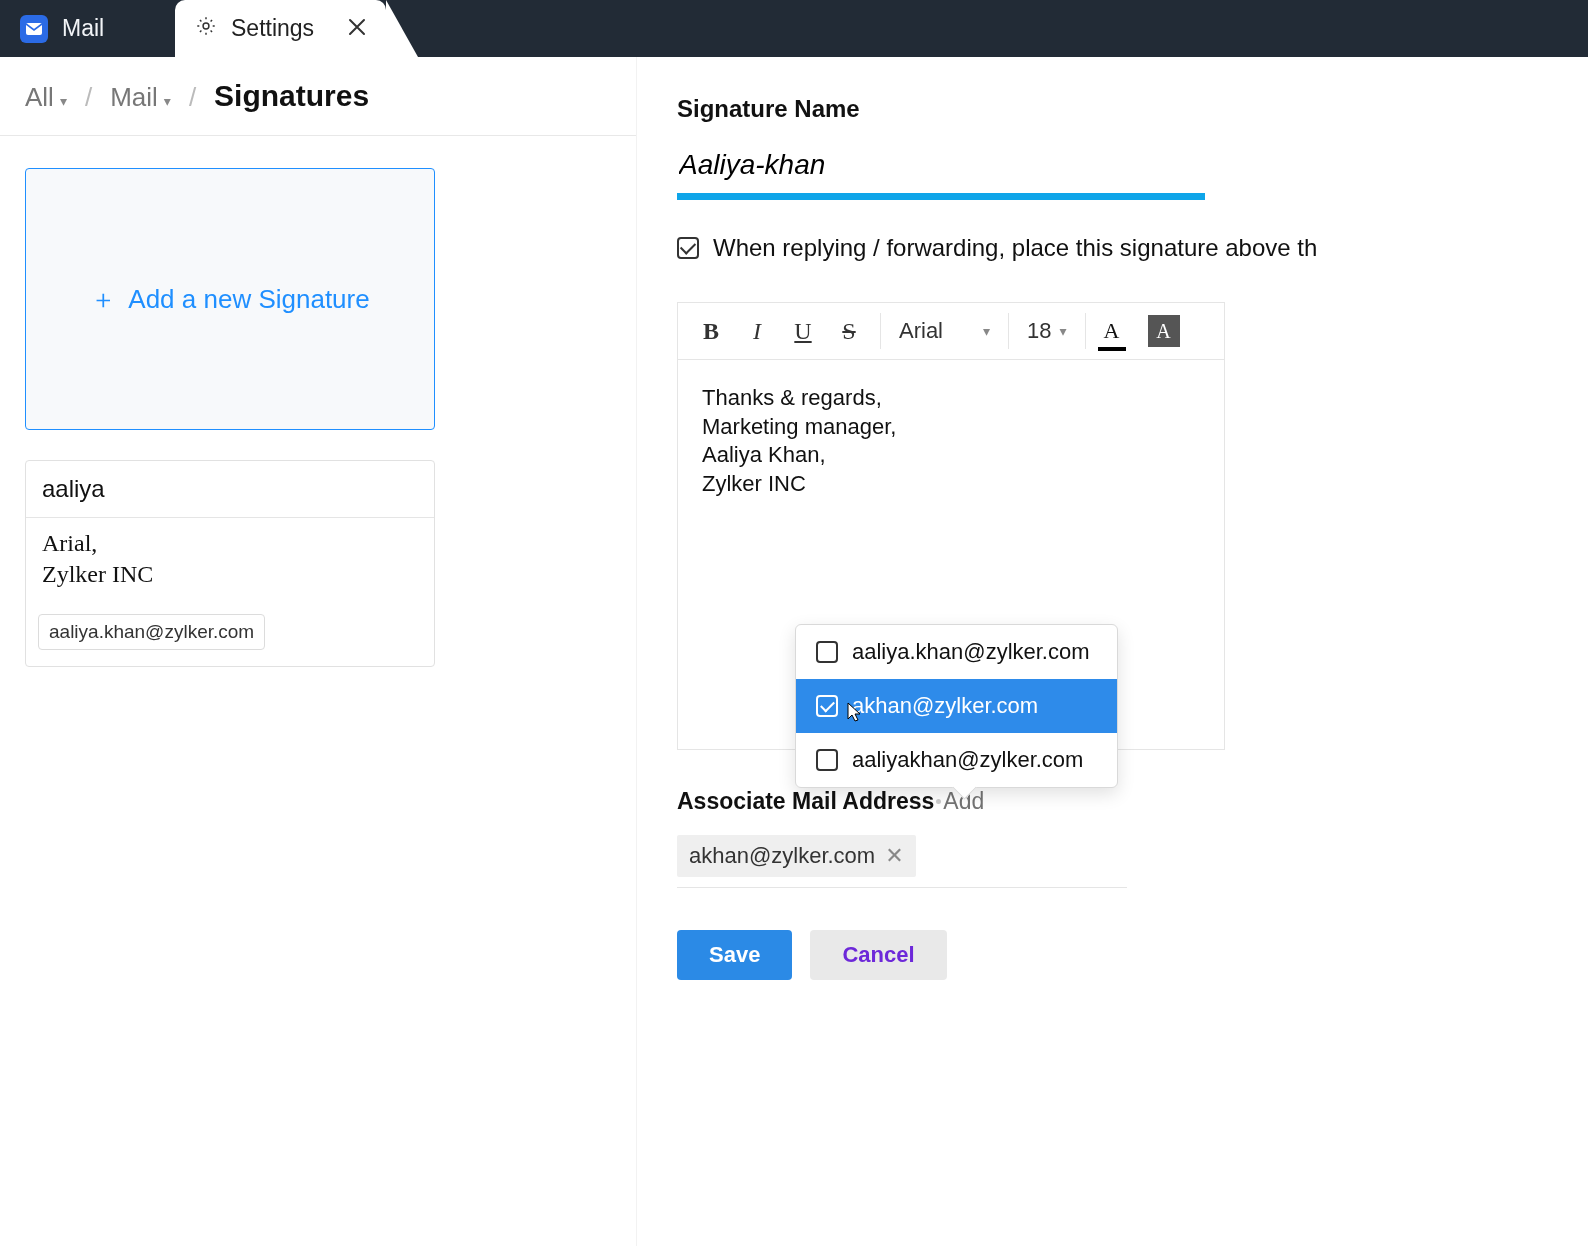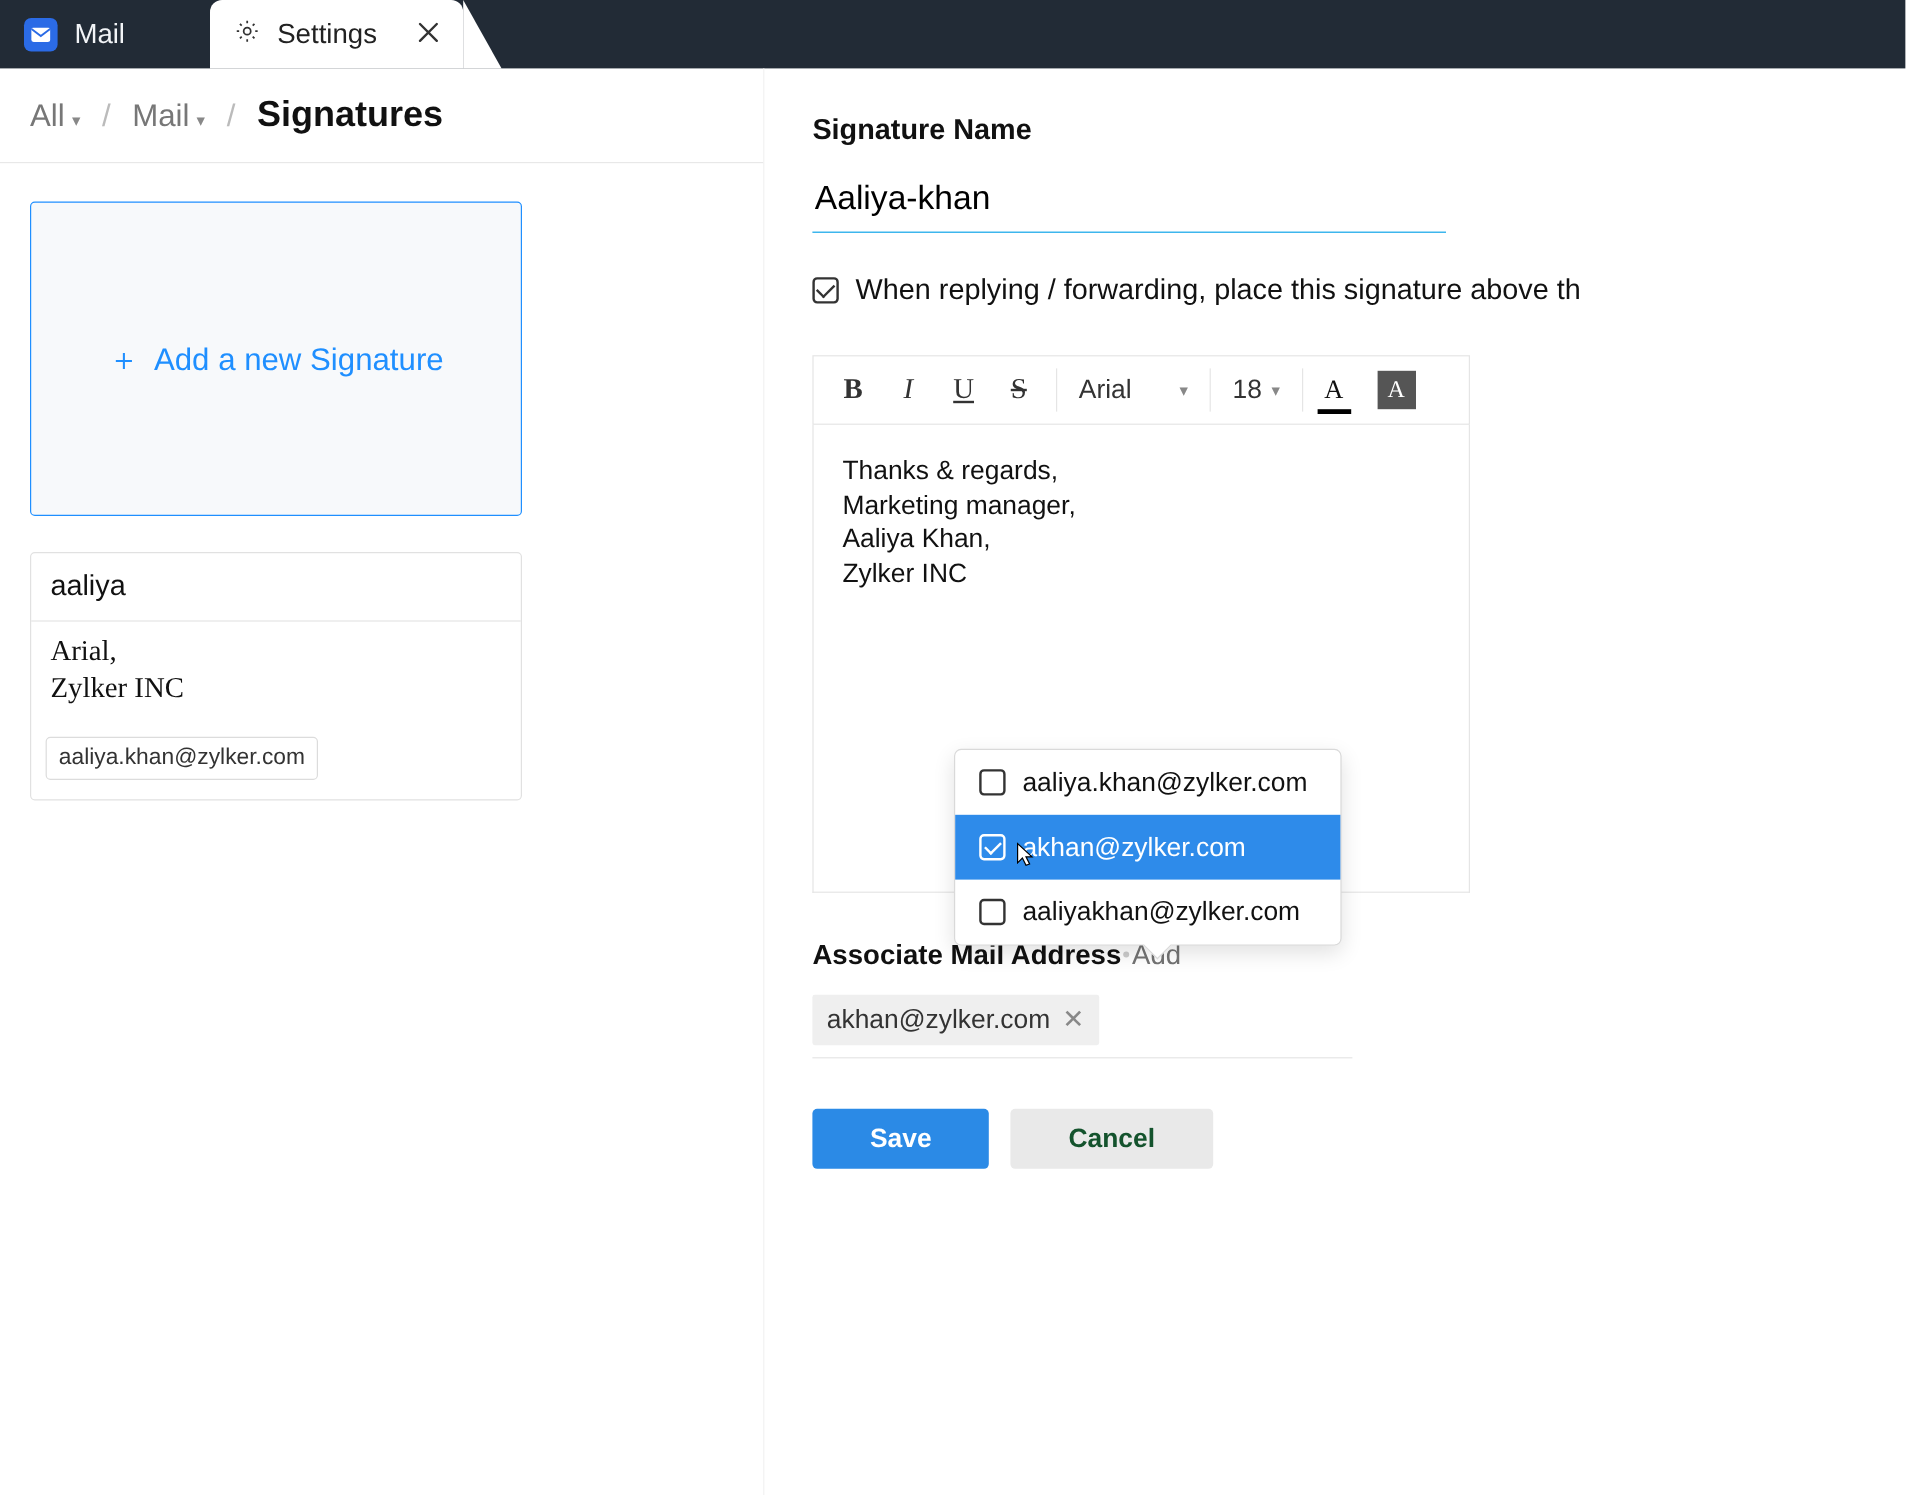--- a/index.html
+++ b/index.html
@@ -27,21 +27,21 @@
   .cards { padding: 32px 25px 0 25px; }
   .add-card { width: 410px; height: 262px; border: 1px solid #1f8fff; background: #f7f9fb; border-radius: 4px; display: flex; align-items: center; justify-content: center; gap: 12px; font-size: 26px; color: #1f8fff; cursor: pointer; }
   .add-card .plus { font-size: 26px; font-weight: 400; color:#1f8fff; }
   
   .sig-card { width: 410px; margin-top: 30px; border: 1px solid #e1e1e1; border-radius: 4px; }
   .sig-card-head { padding: 14px 16px; font-size: 24px; border-bottom: 1px solid #e5e5e5; }
   .sig-card-body { padding: 10px 16px 18px 16px; font-size: 24px; line-height: 1.3; font-family: Georgia, serif; }
   .sig-card-chip { display:inline-block; margin: 6px 12px 16px 12px; padding: 6px 10px; border: 1px solid #dcdcdc; border-radius: 4px; font-size: 19px; color:#333; }
   
   .field-label { font-size: 24px; font-weight: 700; margin-bottom: 20px; }
-  .name-input { width: 528px; border: none; border-bottom: 1px solid #0ea5e9; font-size: 28px; padding: 6px 2px 12px 2px; outline: none; }
+  .name-input { width: 528px; border: none; border-bottom: 7px solid #0ea5e9; font-size: 28px; padding: 6px 2px 12px 2px; outline: none; font-style: italic; }
   .reply-row { display: flex; align-items: center; gap: 14px; margin-top: 34px; font-size: 24px; }
   .chk { width: 22px; height: 22px; border: 2px solid #333; border-radius: 4px; display: inline-flex; align-items: center; justify-content: center; flex-shrink:0; }
   .chk.checked::after { content: ""; width: 12px; height: 7px; border-left: 2.5px solid #333; border-bottom: 2.5px solid #333; transform: rotate(-45deg); margin-top: -4px; }
   
   .editor { width: 548px; margin-top: 40px; }
   .toolbar { height: 58px; border: 1px solid #e5e5e5; display:flex; align-items:center; padding: 0 12px; gap: 4px; }
   .tb-btn { width: 42px; height: 42px; display:flex; align-items:center; justify-content:center; font-size: 24px; color:#333; cursor:pointer; font-family: Georgia, serif; }
   .tb-divider { width: 1px; height: 36px; background: #e5e5e5; margin: 0 6px; }
   .tb-select { display:flex; align-items:center; gap: 40px; font-size: 22px; color:#333; padding: 0 8px; cursor:pointer; }
   .tb-select.small { gap: 8px; }
@@ -54,23 +54,23 @@
   
   .assoc { margin-top: 38px; }
   .assoc-row { display:flex; align-items:center; gap: 2px; font-size: 23px; font-weight:700; }
   .assoc-add { color: #737373; font-weight: 500; cursor:pointer; }
   .dot { width:5px; height:5px; background:#ccc; border-radius:50%; }
   .chip { display:inline-flex; align-items:center; gap:10px; background:#efefef; padding: 8px 12px; border-radius: 2px; font-size: 22px; margin-top: 20px; color:#333; }
   .chip .rm { color:#888; cursor:pointer; }
   .under-line { border-bottom:1px solid #e5e5e5; width:450px; margin-top:10px; }
   
   .buttons { margin-top: 42px; display:flex; gap: 18px; }
-  .btn { padding: 12px 48px; font-size: 22px; border:none; border-radius: 4px; cursor:pointer; }
+  .btn { padding: 12px 32px; font-size: 22px; border:none; border-radius: 4px; cursor:pointer; }
   .btn.save { background:#2b8ae6; color:#fff; font-weight:600; }
-  .btn.cancel { background:#e9e9e9; color:#14532d; font-weight:600; }
+  .btn.cancel { background:#e9e9e9; color:#6d28d9; font-weight:600; }
   
   .popover { position:absolute; top: 567px; left: 158px; width: 323px; background:#fff; border:1px solid #d9d9d9; border-radius:6px; box-shadow: 0 6px 18px rgba(0,0,0,0.12); z-index:10; }
   .pop-item { display:flex; align-items:center; gap: 14px; padding: 14px 20px; font-size: 22px; cursor:pointer; }
   .pop-item.sel { background:#2e8bea; color:#fff; }
   .pop-chk { width:22px; height:22px; border:2.5px solid #333; border-radius:4px; flex-shrink:0; display:inline-flex; align-items:center; justify-content:center; }
   .pop-item.sel .pop-chk { border-color:#fff; }
   .pop-item.sel .pop-chk::after { content:""; width:11px; height:6px; border-left:2.5px solid #fff; border-bottom:2.5px solid #fff; transform: rotate(-45deg); margin-top:-3px; }
   .popover::after { content:""; position:absolute; bottom:-9px; left:160px; width:16px; height:16px; background:#fff; border-right:1px solid #d9d9d9; border-bottom:1px solid #d9d9d9; transform: rotate(45deg); }
   .cursor-img { position:absolute; top:22px; left:48px; }
   .u-btn { text-decoration: underline; }

